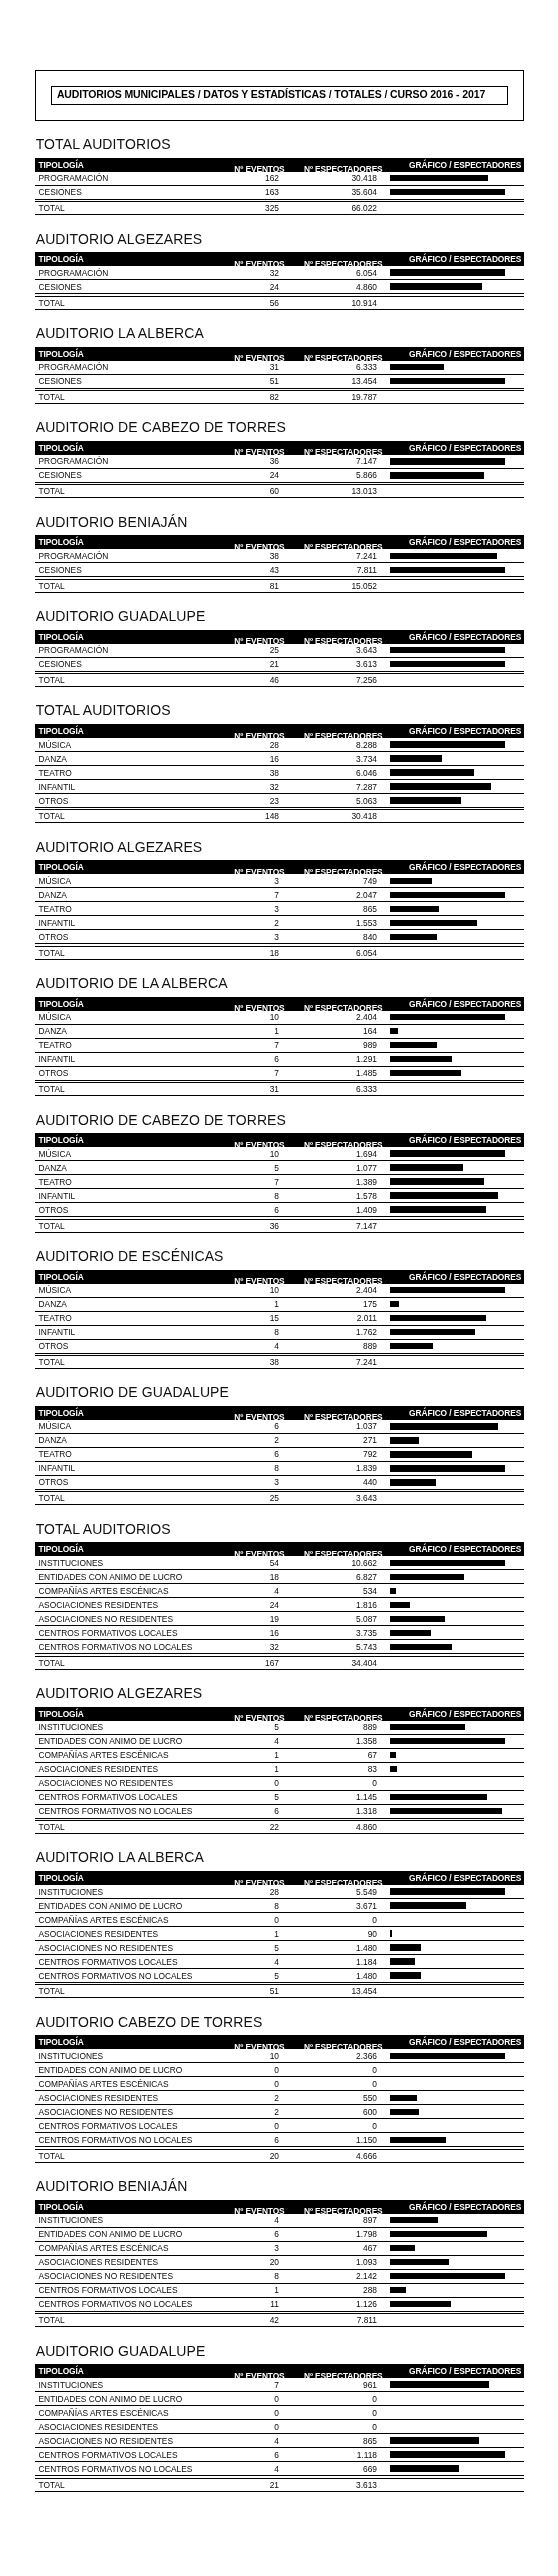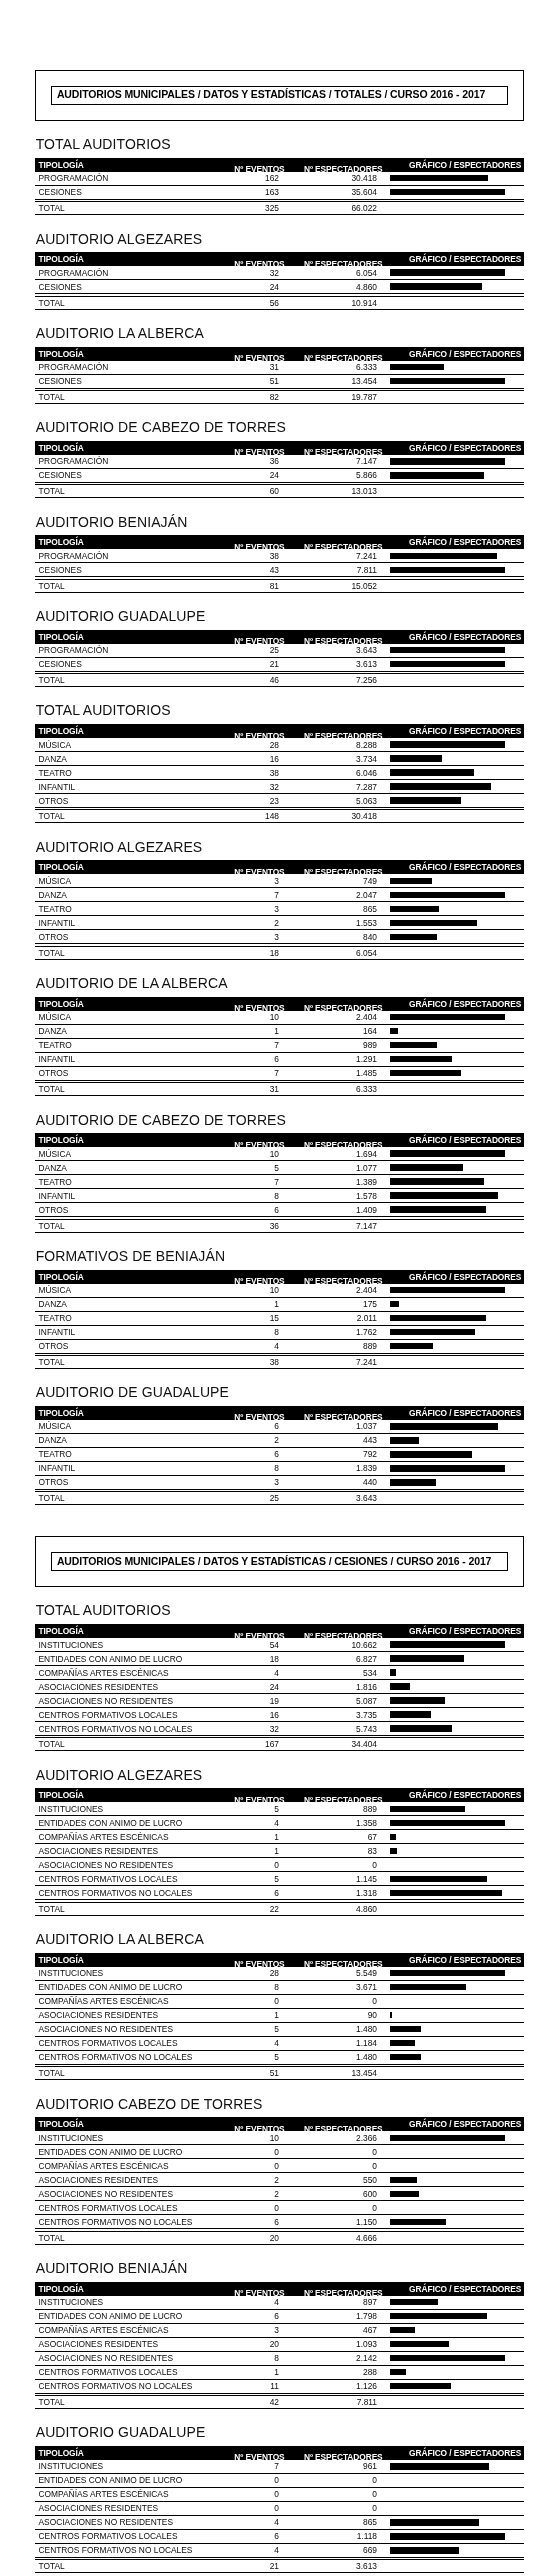--- a/index.html
+++ b/index.html
@@ -576,21 +576,21 @@
     <div class="c ev">36</div>
     <div class="c esp">7.147</div>
     <div class="c graf">
       
     </div>
   </div>
 </div>
   </div>
 
   <div class="tablewrap">
-    <div class="table-heading">FORMATIVOS DE BENIAJÁN</div>
+    <div class="table-heading">AUDITORIO DE ESCÉNICAS</div>
     <div class="thead">
       <div class="c tip">TIPOLOGÍA</div>
       <div class="c ev">Nº EVENTOS</div>
       <div class="c esp">Nº ESPECTADORES</div>
       <div class="c graf">GRÁFICO / ESPECTADORES</div>
     </div>
     <div class="tbody">
   <div class="t-row">
     <div class="c tip">MÚSICA</div>
     <div class="c ev">10</div>
@@ -661,21 +661,21 @@
     <div class="c ev">6</div>
     <div class="c esp">1.037</div>
     <div class="c graf">
       <div class="bar" style="width: 108px; background: rgb(0, 0, 0);"></div>
     </div>
   </div>
 
   <div class="t-row">
     <div class="c tip">DANZA</div>
     <div class="c ev">2</div>
-    <div class="c esp">443</div>
+    <div class="c esp">271</div>
     <div class="c graf">
       <div class="bar" style="width: 29px; background: rgb(0, 0, 0);"></div>
     </div>
   </div>
 
   <div class="t-row">
     <div class="c tip">TEATRO</div>
     <div class="c ev">6</div>
     <div class="c esp">792</div>
     <div class="c graf">
@@ -708,23 +708,20 @@
     <div class="c graf">
       
     </div>
   </div>
 </div>
   </div>
 </div>
   </section>
 
   <section class="section">
-    <div class="banner-box">
-      <div class="banner-inner">AUDITORIOS MUNICIPALES / DATOS Y ESTADÍSTICAS / CESIONES / CURSO 2016 - 2017</div>
-    </div>
     <div class="tables">
   <div class="tablewrap">
     <div class="table-heading">TOTAL AUDITORIOS</div>
     <div class="thead">
       <div class="c tip">TIPOLOGÍA</div>
       <div class="c ev">Nº EVENTOS</div>
       <div class="c esp">Nº ESPECTADORES</div>
       <div class="c graf">GRÁFICO / ESPECTADORES</div>
     </div>
     <div class="tbody">

